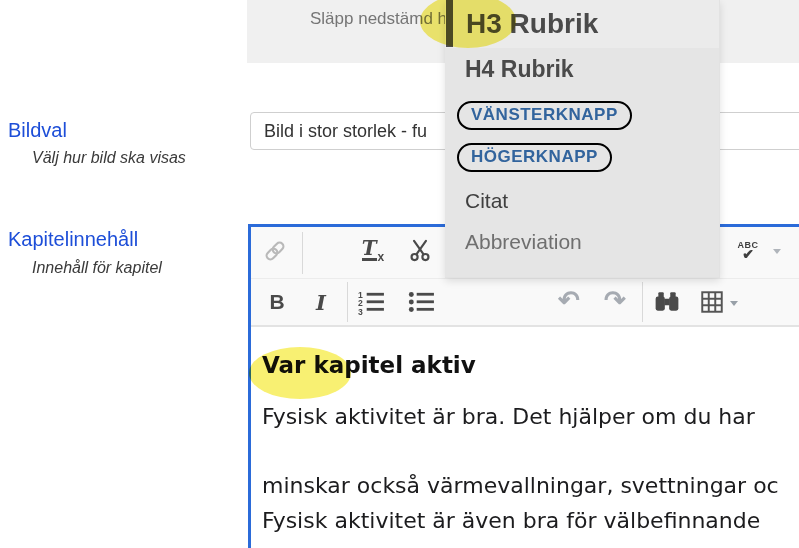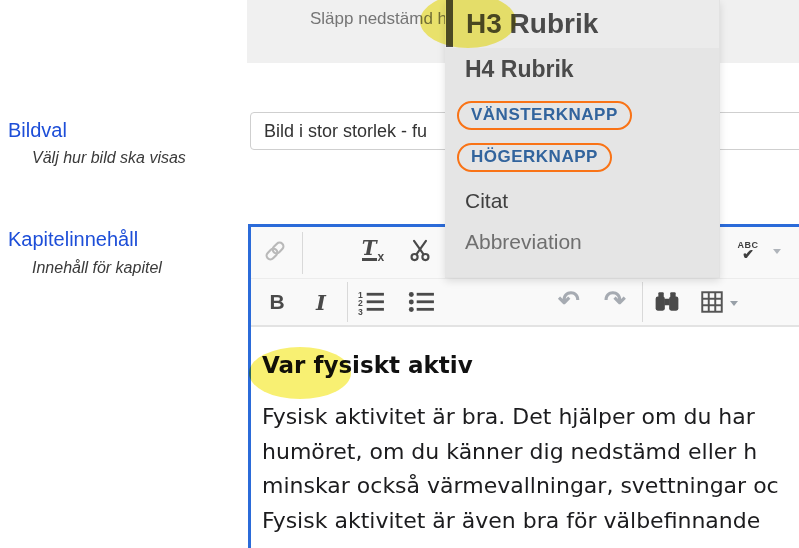--- a/index.html
+++ b/index.html
@@ -47,21 +47,21 @@
   #pline0{top:404px;} #pline1{top:439px;} #pline2{top:473px;} #pline3{top:508px;}
   
   .format-panel{position:absolute;left:445px;top:0;width:274px;height:277px;background:#e5e5e5;
                 border-right:1px solid #e2e2e2;border-bottom:1px solid #e2e2e2;
                 box-shadow:0 3px 8px rgba(0,0,0,0.12);z-index:10;}
   .menu-row-selected{position:absolute;left:0;top:0;width:100%;height:48px;background:#ebebeb;}
   .menu-dark-bar{position:absolute;left:1px;top:0;width:7px;height:47px;background:#4d4d4d;}
   .mi{position:absolute;white-space:nowrap;cursor:pointer;}
   .mi-h3{left:21px;top:8px;font-size:28px;font-weight:bold;color:#4a4a4a;}
   .mi-h4{left:20px;top:56px;font-size:23px;font-weight:bold;color:#4a4a4a;}
-  .mi-pill{left:12px;display:inline-block;border:2px solid #f97316;border-radius:15px;
+  .mi-pill{left:12px;display:inline-block;border:2px solid #000000;border-radius:15px;
            padding:2px 12px 3px 12px;font-size:17px;font-weight:bold;letter-spacing:0.5px;color:#32649d;}
   #mi-vanster{top:101px;} #mi-hoger{top:143px;}
   .mi-citat{left:20px;top:189px;font-size:21px;color:#3f3f3f;}
   .mi-abbr{left:20px;top:230px;font-size:21px;color:#6f6f6f;}
   
   .hl{position:absolute;background:#f7ec4f;opacity:0.8;border-radius:50%;
       mix-blend-mode:multiply;z-index:20;pointer-events:none;}
   #hl-h3{left:420px;top:-6px;width:96px;height:54px;}
   #hl-varfys{left:249px;top:347px;width:102px;height:52px;}
   svg{display:block;}
@@ -179,23 +179,22 @@
         <line x1="3" y1="9" x2="21" y2="9"></line>
           <line x1="3" y1="15" x2="21" y2="15"></line>
       </g>
     </svg>
   </div>
   <div class="tb-btn" style="left:728px;top:298px;width:12px;height:10px;color:#98a0a8;">
     <span class="caret"></span>
   </div>
   <div class="toolbar-bottom"></div>
 
-  <div class="editor-heading">Var fysiskt aktiv</div>
+  <div class="editor-heading">Var kapitel aktiv</div>
   <div id="pline0" class="editor-line">Fysisk aktivitet är bra. Det hjälper om du har</div>
-  <div id="pline1" class="editor-line">humöret, om du känner dig nedstämd eller h</div>
   <div id="pline2" class="editor-line">minskar också värmevallningar, svettningar oc</div>
   <div id="pline3" class="editor-line">Fysisk aktivitet är även bra för välbefinnande</div>
 
   <div class="format-panel">
     <div class="menu-row-selected"></div>
     <div class="menu-dark-bar"></div>
     <div class="mi mi-h3">H3 Rubrik</div>
     <div class="mi mi-h4">H4 Rubrik</div>
     <div id="mi-vanster" class="mi mi-pill">VÄNSTERKNAPP</div>
     <div id="mi-hoger" class="mi mi-pill">HÖGERKNAPP</div>

